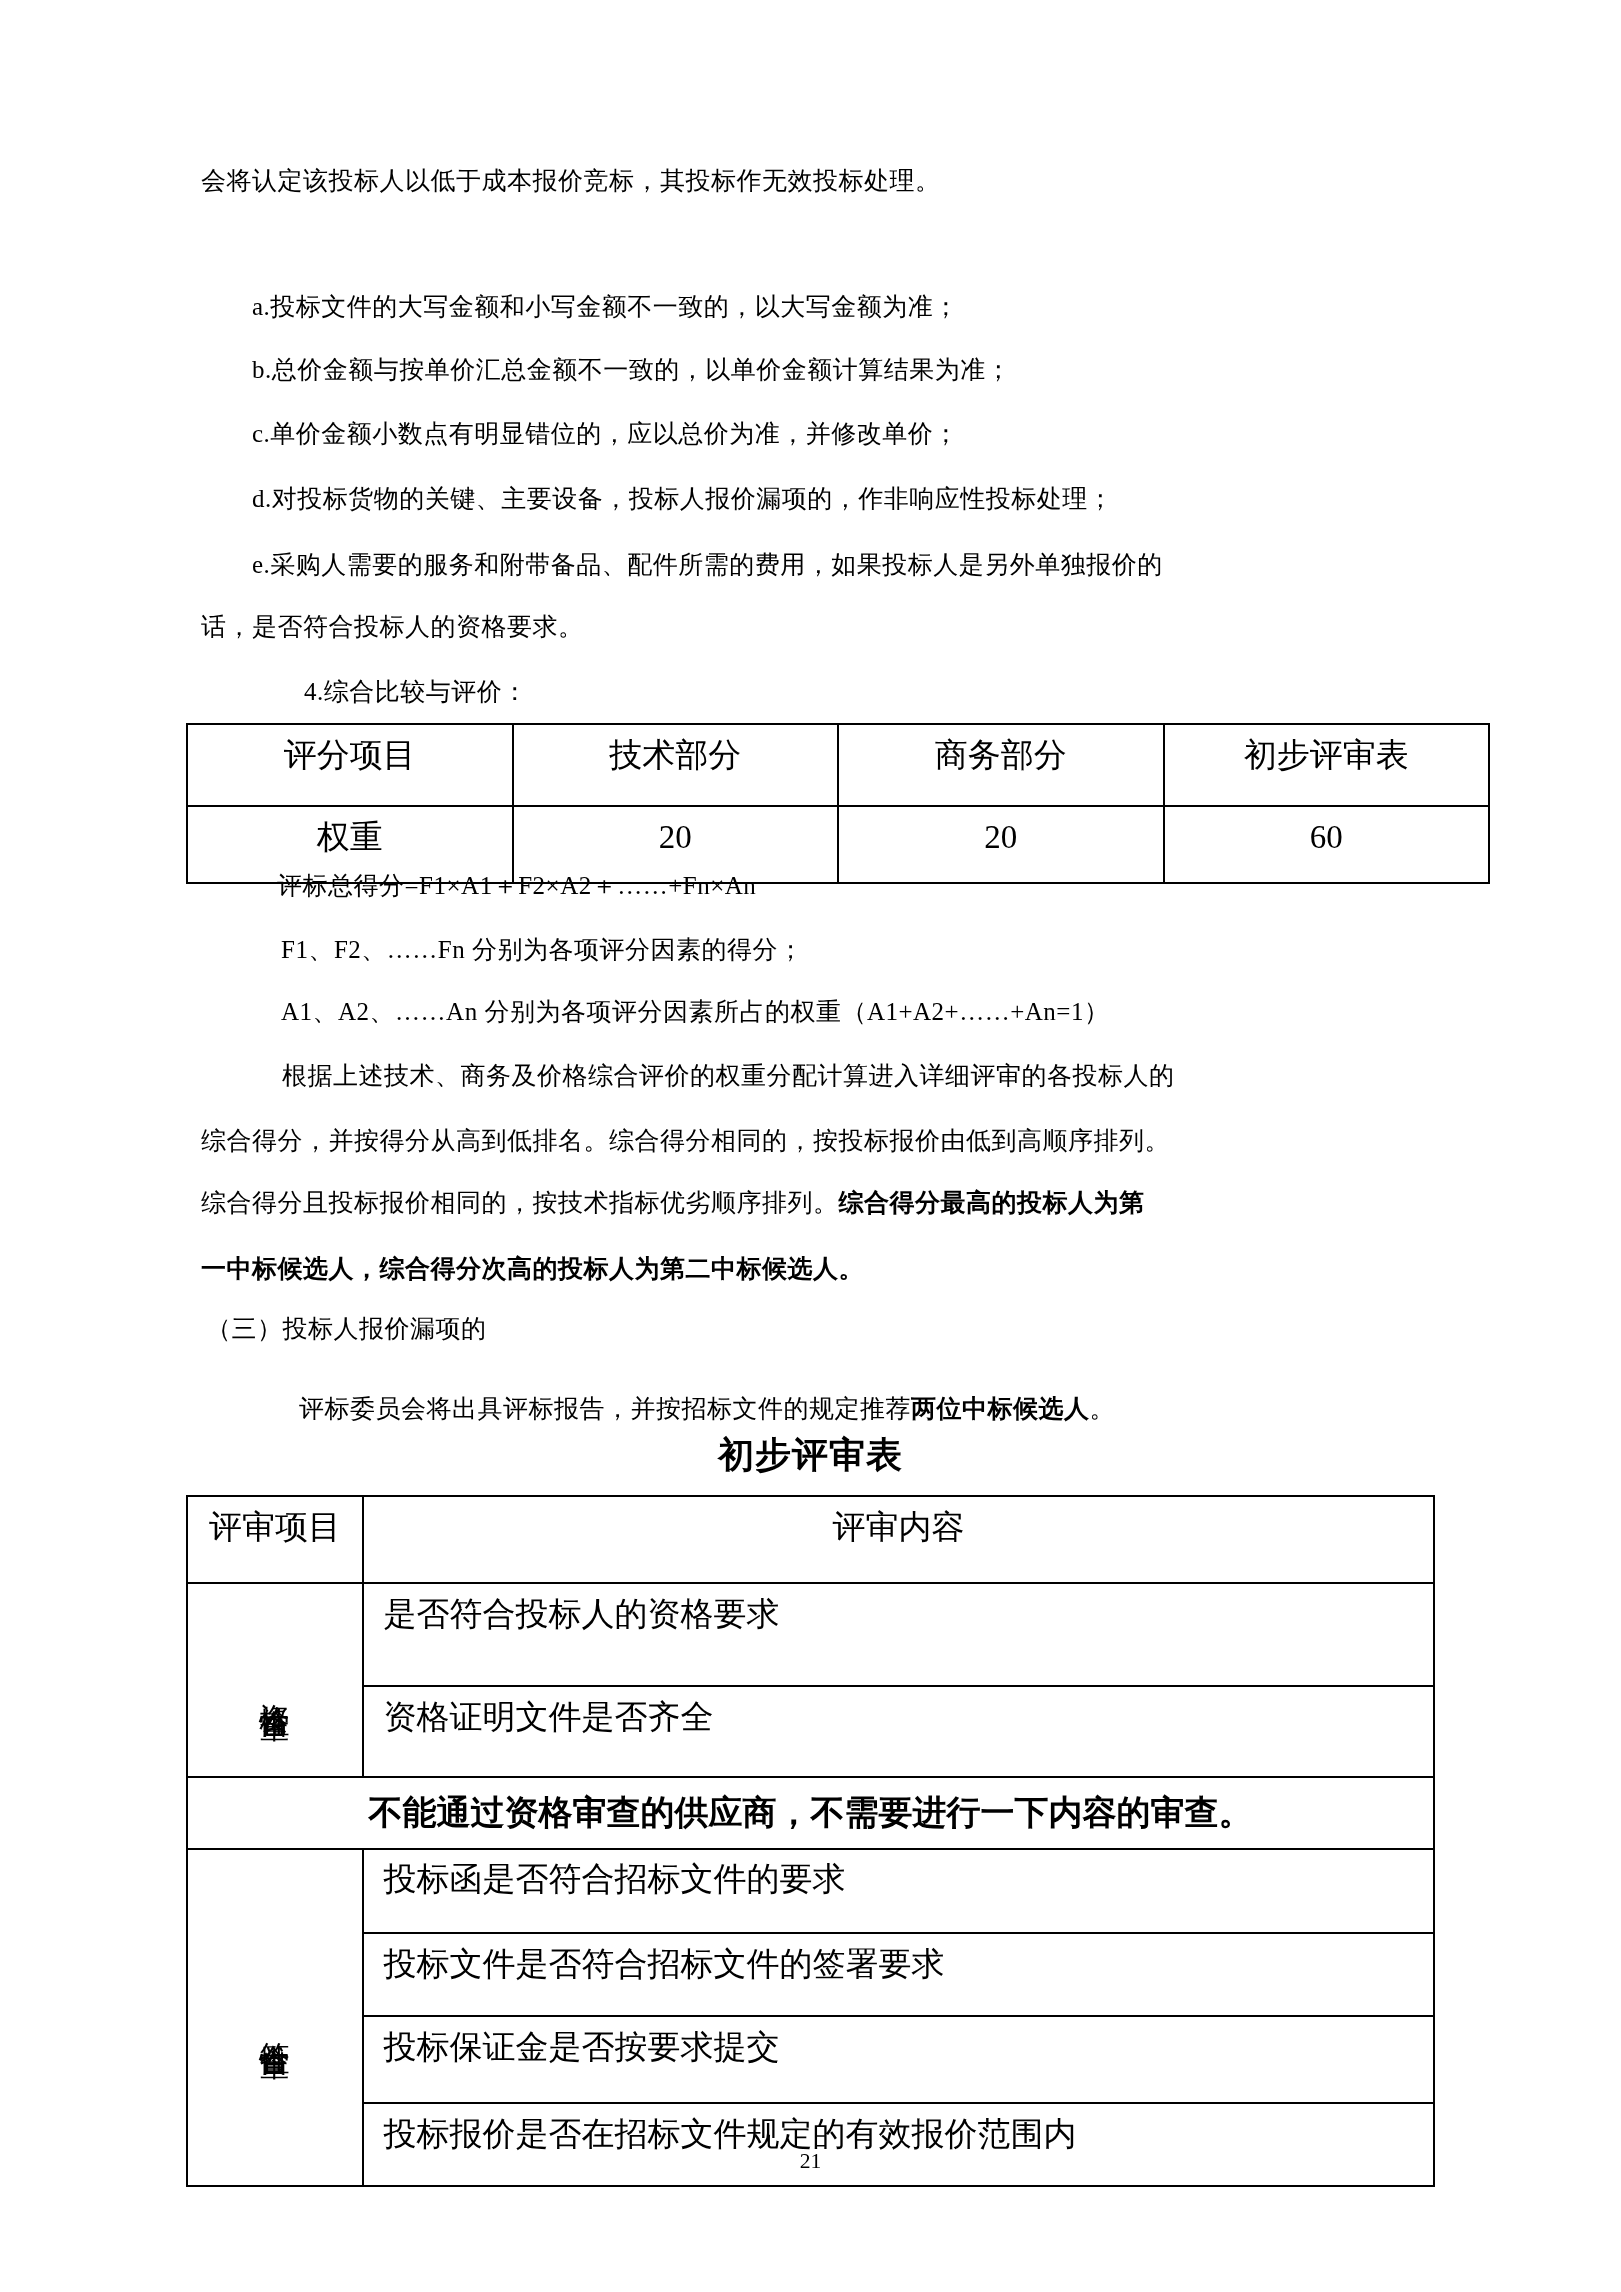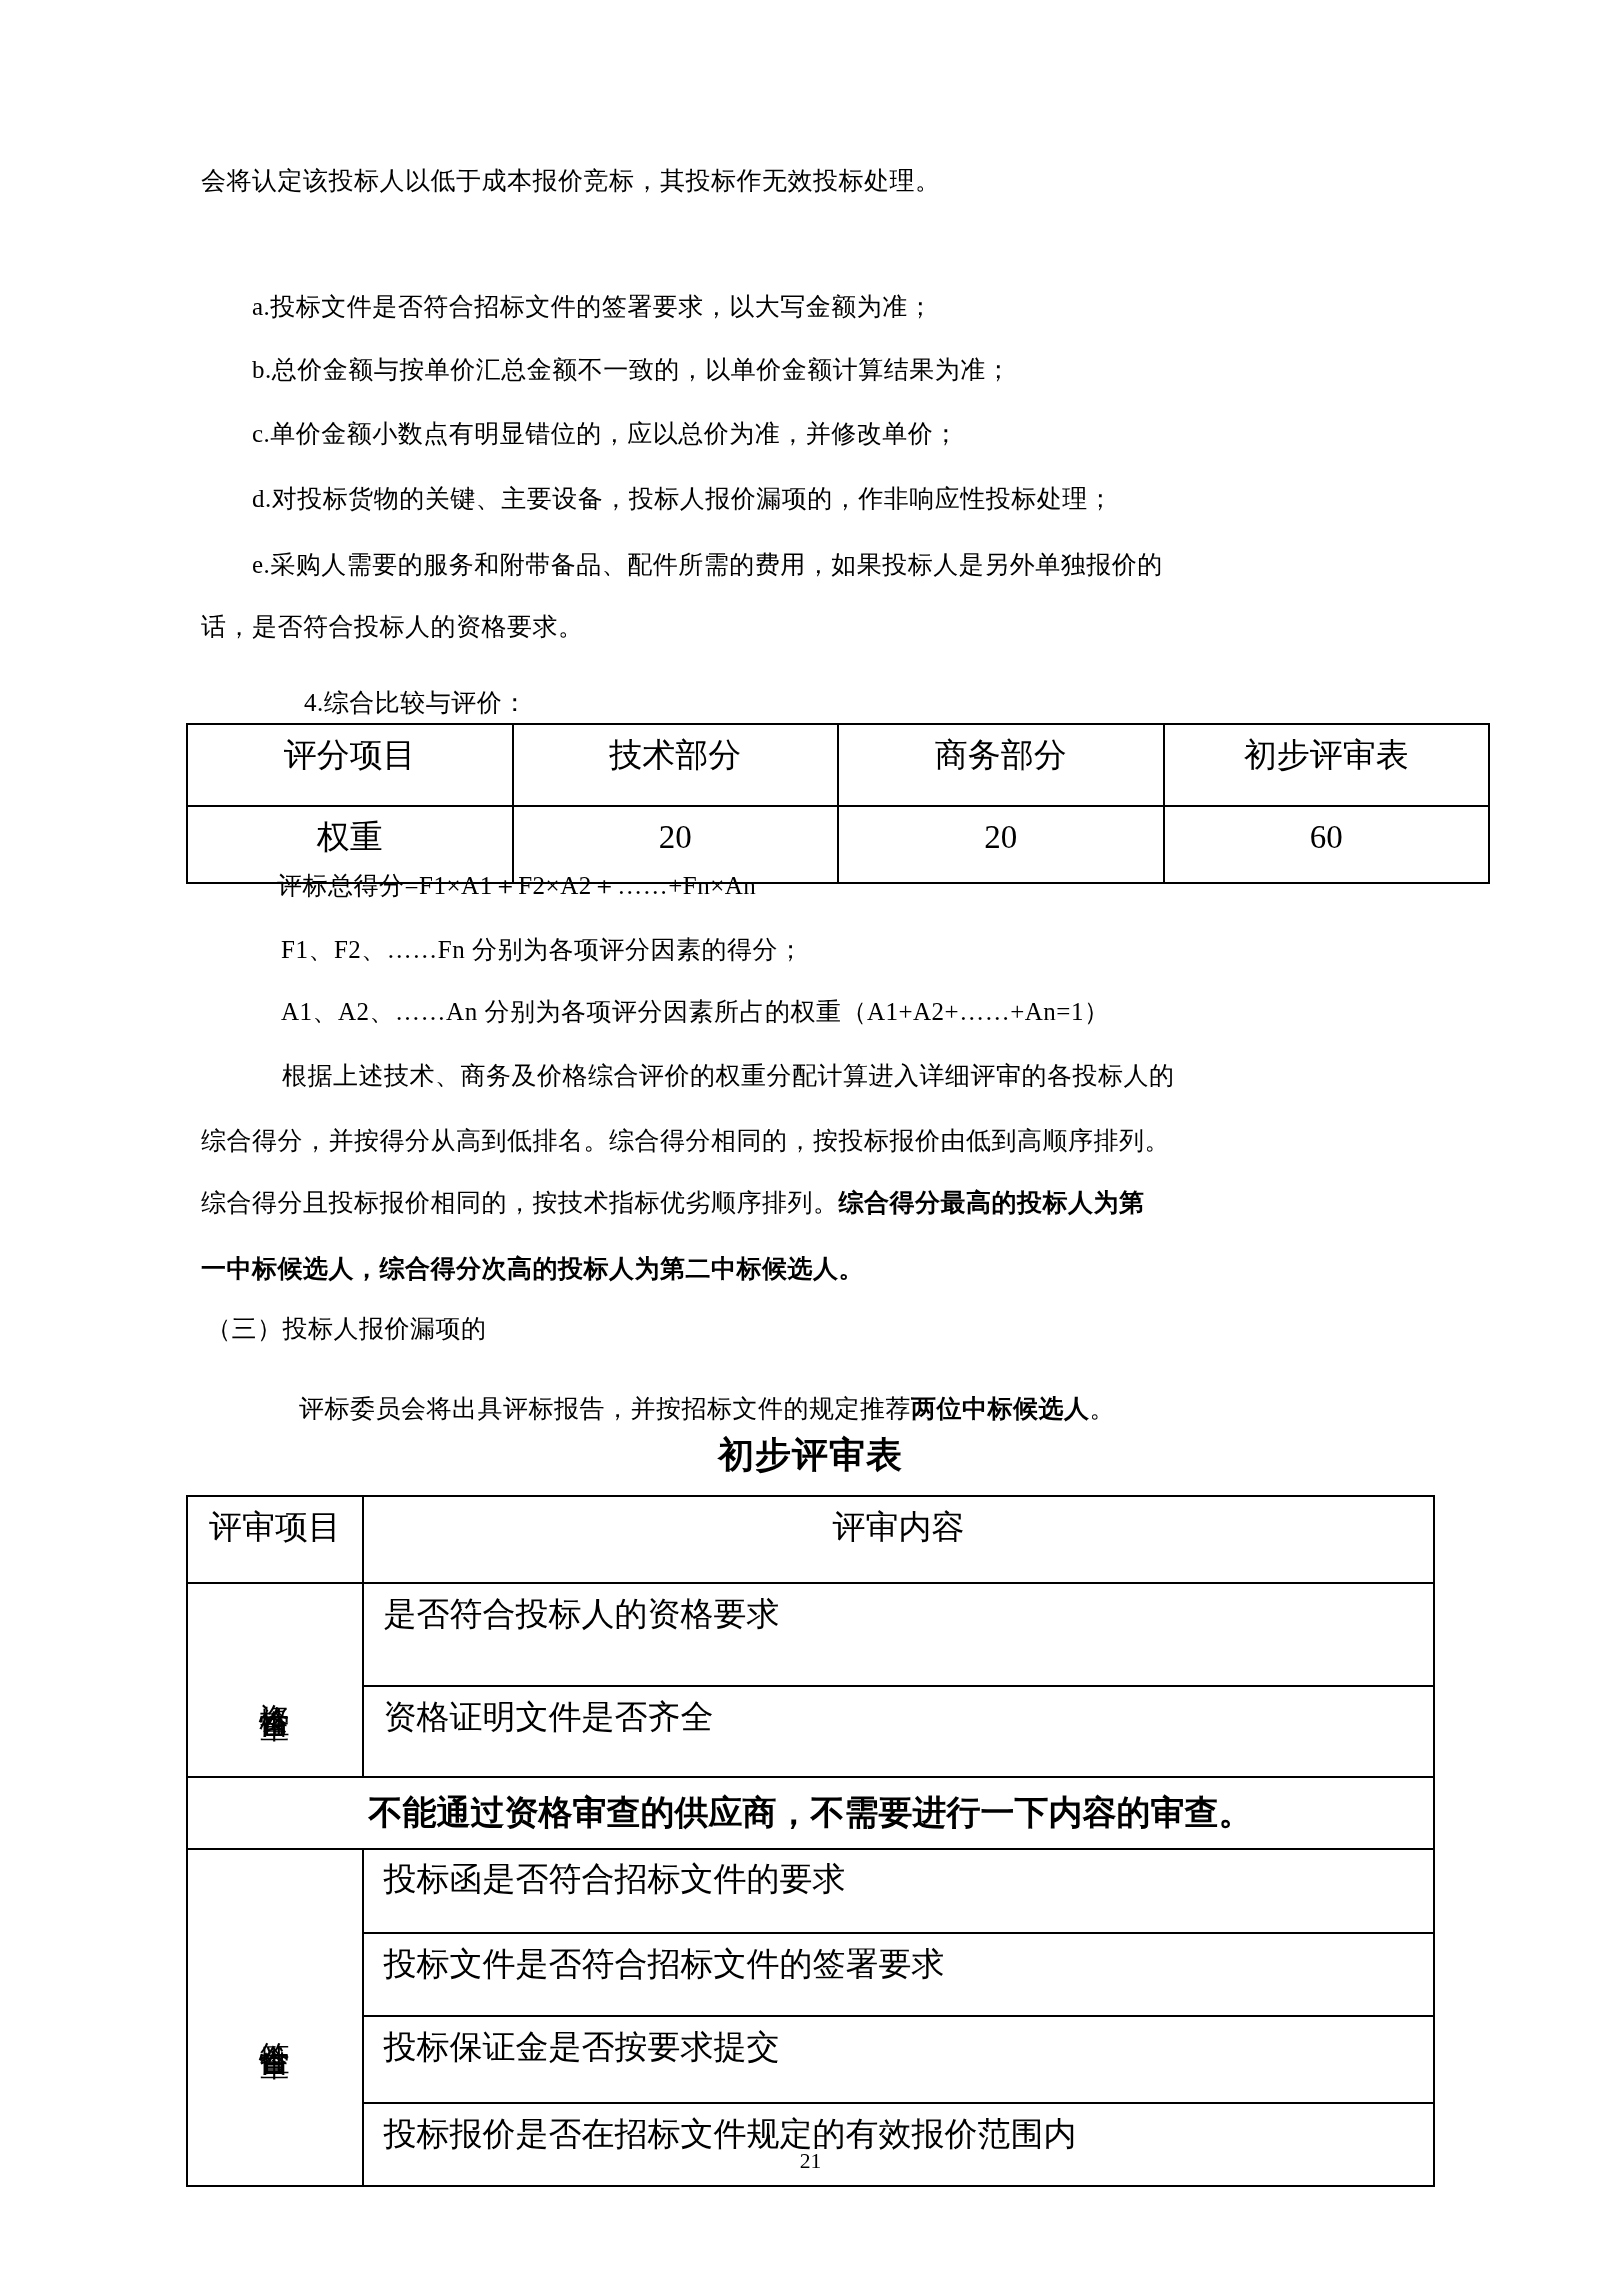--- a/index.html
+++ b/index.html
@@ -89,27 +89,27 @@
     font-size:21.6px;
     line-height:25.5px;
   }
 </style>
 </head>
 <body>
 
 <div class="page">
 
   <div class="ln" style="top:160px;left:201px;"><span>会将认定该投标人以低于成本报价竞标，其投标作无效投标处理。</span></div>
-  <div class="ln" style="top:286px;left:252px;"><span>a.投标文件是否符合招标文件的签署要求，以大写金额为准；</span></div>
+  <div class="ln" style="top:286px;left:252px;"><span>a.投标文件的大写金额和小写金额不一致的，以大写金额为准；</span></div>
   <div class="ln" style="top:349px;left:252px;"><span>b.总价金额与按单价汇总金额不一致的，以单价金额计算结果为准；</span></div>
   <div class="ln" style="top:413px;left:252px;"><span>c.单价金额小数点有明显错位的，应以总价为准，并修改单价；</span></div>
   <div class="ln" style="top:478px;left:252px;"><span>d.对投标货物的关键、主要设备，投标人报价漏项的，作非响应性投标处理；</span></div>
   <div class="ln" style="top:544px;left:252px;"><span>e.采购人需要的服务和附带备品、配件所需的费用，如果投标人是另外单独报价的</span></div>
   <div class="ln" style="top:606px;left:201px;"><span>话，是否符合投标人的资格要求。</span></div>
-  <div class="ln" style="top:671px;left:304px;margin-top:11px;"><span>4.综合比较与评价：</span></div>
+  <div class="ln" style="top:671px;left:304px;"><span>4.综合比较与评价：</span></div>
 
   <table class="t1">
     <colgroup>
         <col style="width:25%">
         <col style="width:25%">
         <col style="width:25%">
         <col style="width:25%">
       </colgroup>
     <tbody>
       <tr class="hrow">

